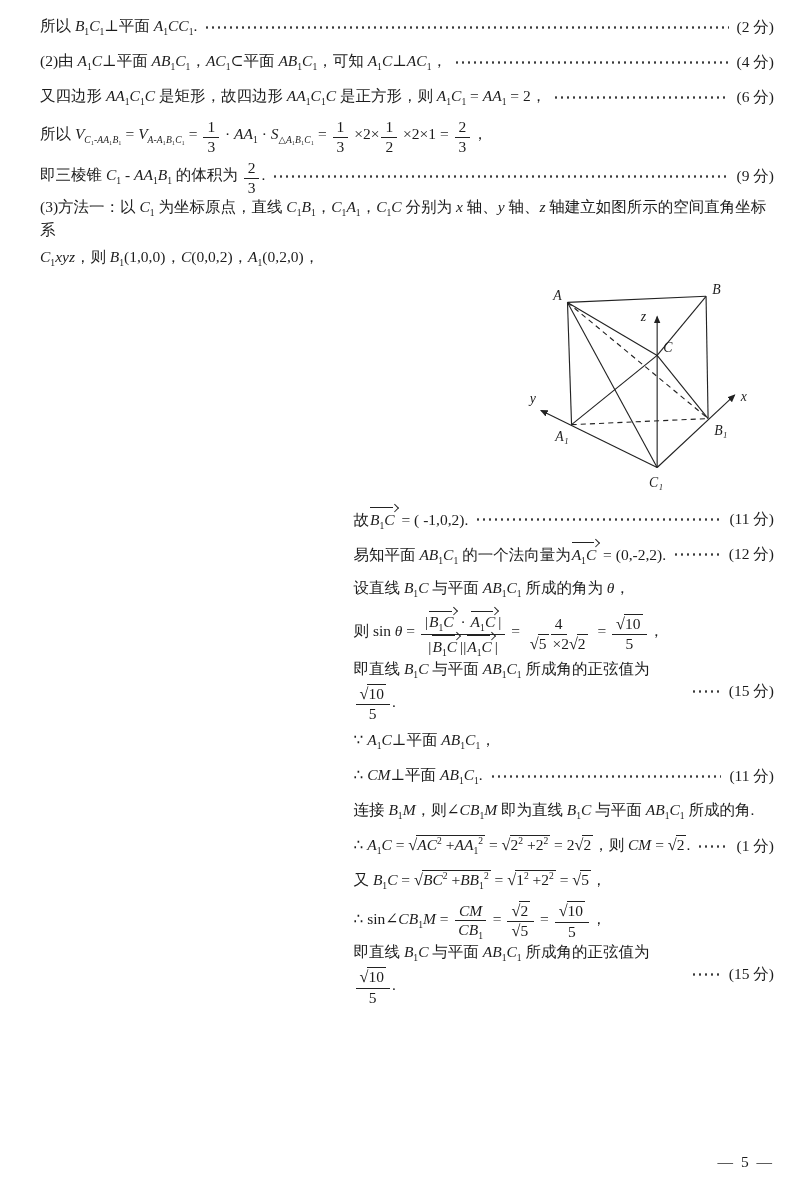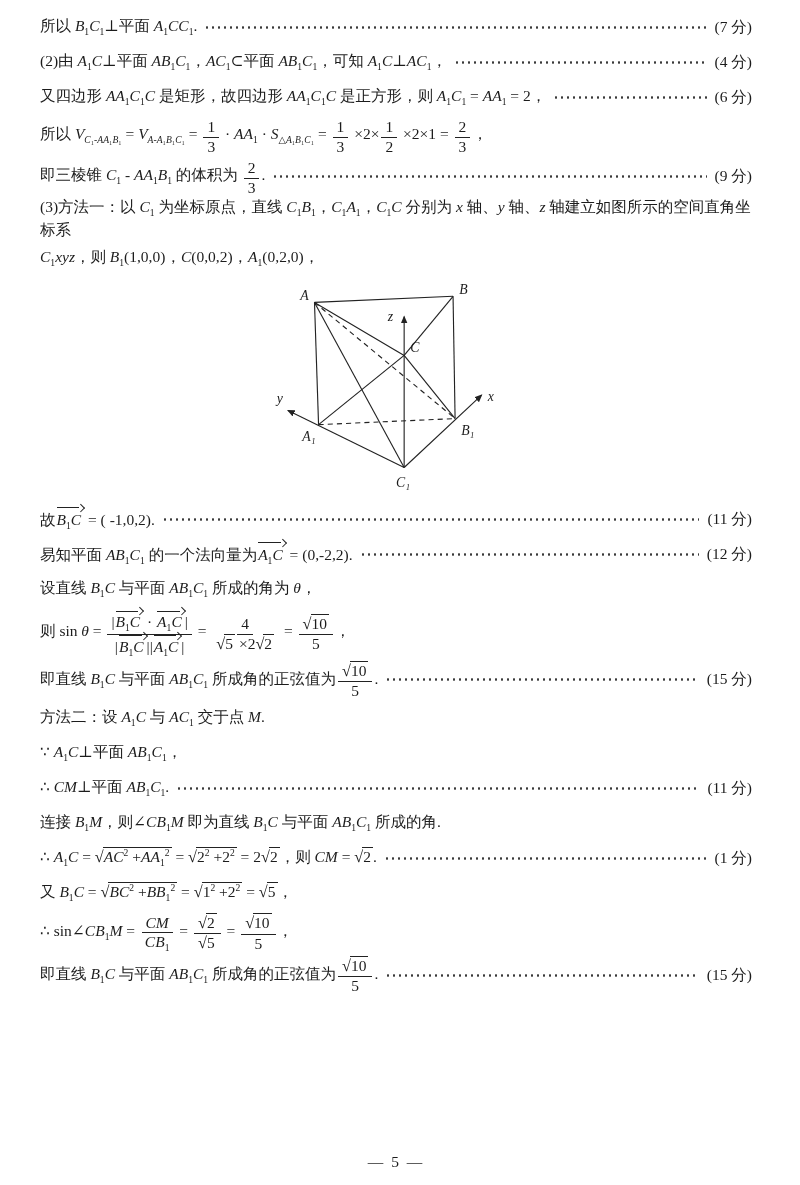--- a/index.html
+++ b/index.html
@@ -4,22 +4,22 @@
 <style>
   html,body{margin:0;padding:0;background:#ffffff;}
   body{
     width:800px;height:1185px;overflow:hidden;
     color:#1c1c1c;
     font-family:"Liberation Serif","DejaVu Serif","DejaVu Sans",serif;
     font-size:15.5px;
   }
   .page{
     box-sizing:border-box;width:800px;height:1185px;
-    padding:10px 48px 0 40px;
-    display:flex;flex-direction:column;
+    padding:10px 26px 0 40px;
+    display:flex;flex-direction:column;align-items:flex-end;
   }
   .line{display:flex;align-items:center;min-height:35px;line-height:1.35;}
   .content{white-space:normal;}
   .leader{
     flex:1 1 30px;min-width:22px;height:7px;margin:0 8px 0 7px;align-self:center;
     background-image:radial-gradient(circle,#3a3a3a 1px,transparent 1.35px);
     background-size:6px 7px;background-repeat:repeat-x;background-position:0 center;
   }
   .score{white-space:nowrap;}
   i{font-style:italic;}
@@ -47,21 +47,21 @@
 </style>
 </head>
 <body>
 
 <div class="page">
 
   <div>
       <div class="line">
         <span class="content">所以 <i>B</i><sub>1</sub><i>C</i><sub>1</sub>⊥平面 <i>A</i><sub>1</sub><i>CC</i><sub>1</sub>.</span>
         <span class="leader"></span>
-        <span class="score">(7 分)</span>
+        <span class="score">(2 分)</span>
       </div>
       <div class="line">
         <span class="content">(2)由 <i>A</i><sub>1</sub><i>C</i>⊥平面 <i>AB</i><sub>1</sub><i>C</i><sub>1</sub>，<i>AC</i><sub>1</sub>⊂平面 <i>AB</i><sub>1</sub><i>C</i><sub>1</sub>，可知 <i>A</i><sub>1</sub><i>C</i>⊥<i>AC</i><sub>1</sub>，</span>
         <span class="leader"></span>
         <span class="score">(4 分)</span>
       </div>
       <div class="line">
         <span class="content">又四边形 <i>AA</i><sub>1</sub><i>C</i><sub>1</sub><i>C</i> 是矩形，故四边形 <i>AA</i><sub>1</sub><i>C</i><sub>1</sub><i>C</i> 是正方形，则 <i>A</i><sub>1</sub><i>C</i><sub>1</sub> = <i>AA</i><sub>1</sub> = 2，</span>
         <span class="leader"></span>
         <span class="score">(6 分)</span>
@@ -164,23 +164,20 @@
       </div>
       <div class="line">
         <span class="content">即直线 <i>B</i><sub>1</sub><i>C</i> 与平面 <i>AB</i><sub>1</sub><i>C</i><sub>1</sub> 所成角的正弦值为<span class="frac">
             <span class="num"><span class="sqrt"><span class="rad">√</span><span class="bar">10</span></span></span>
             <span class="den">5</span>
           </span>.</span>
         <span class="leader"></span>
         <span class="score">(15 分)</span>
       </div>
       <div class="line">
-        <span class="content">方法二：设 <i>A</i><sub>1</sub><i>C</i> 与 <i>AC</i><sub>1</sub> 交于点 <i>M</i>.</span>
-      </div>
-      <div class="line">
         <span class="content">∵ <i>A</i><sub>1</sub><i>C</i>⊥平面 <i>AB</i><sub>1</sub><i>C</i><sub>1</sub>，</span>
       </div>
       <div class="line">
         <span class="content">∴ <i>CM</i>⊥平面 <i>AB</i><sub>1</sub><i>C</i><sub>1</sub>.</span>
         <span class="leader"></span>
         <span class="score">(11 分)</span>
       </div>
       <div class="line">
         <span class="content">连接 <i>B</i><sub>1</sub><i>M</i>，则∠<i>CB</i><sub>1</sub><i>M</i> 即为直线 <i>B</i><sub>1</sub><i>C</i> 与平面 <i>AB</i><sub>1</sub><i>C</i><sub>1</sub> 所成的角.</span>
       </div>

